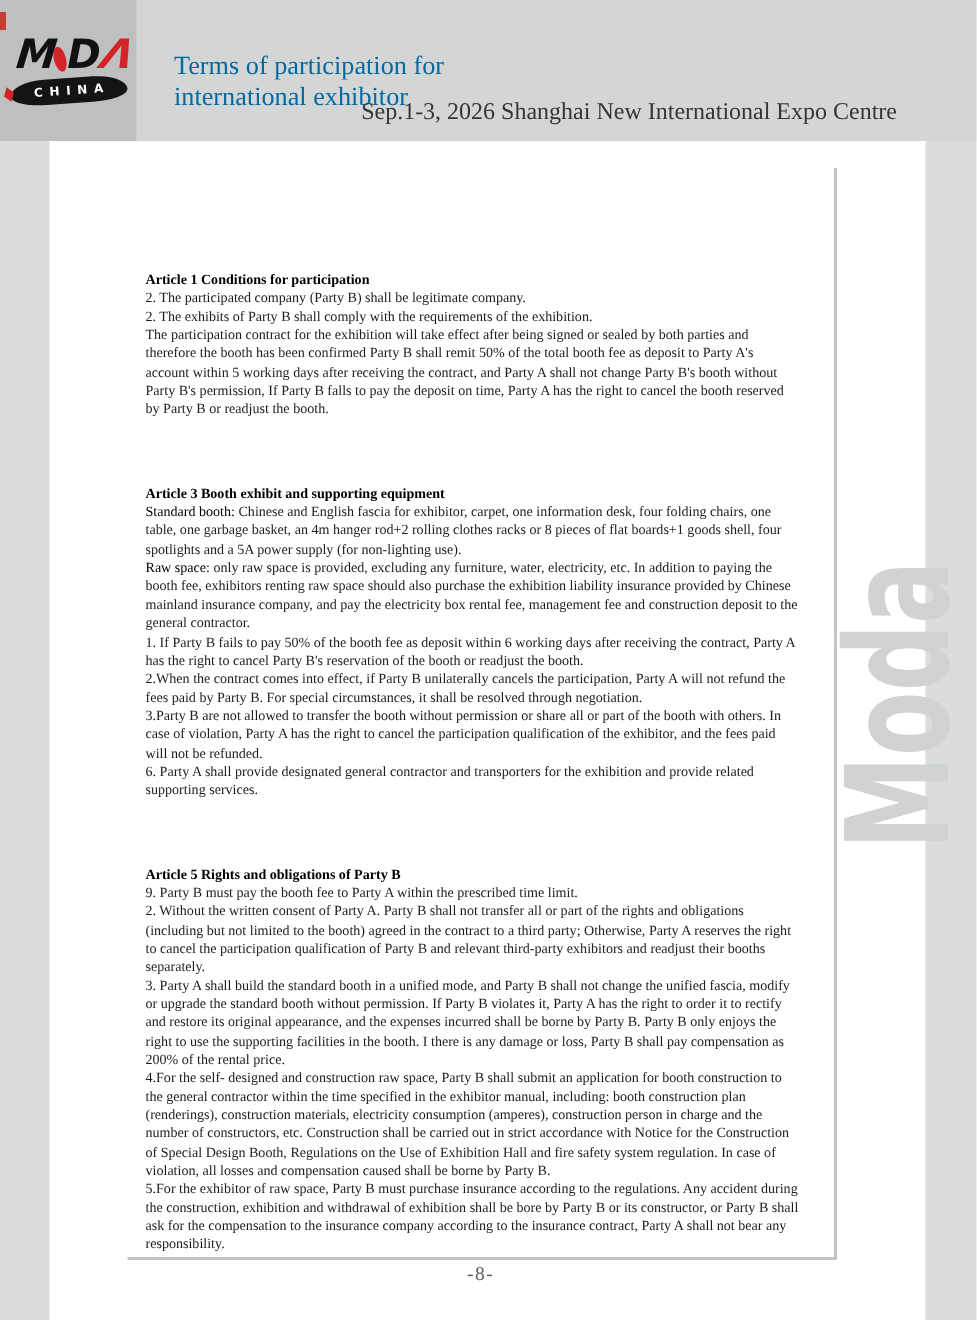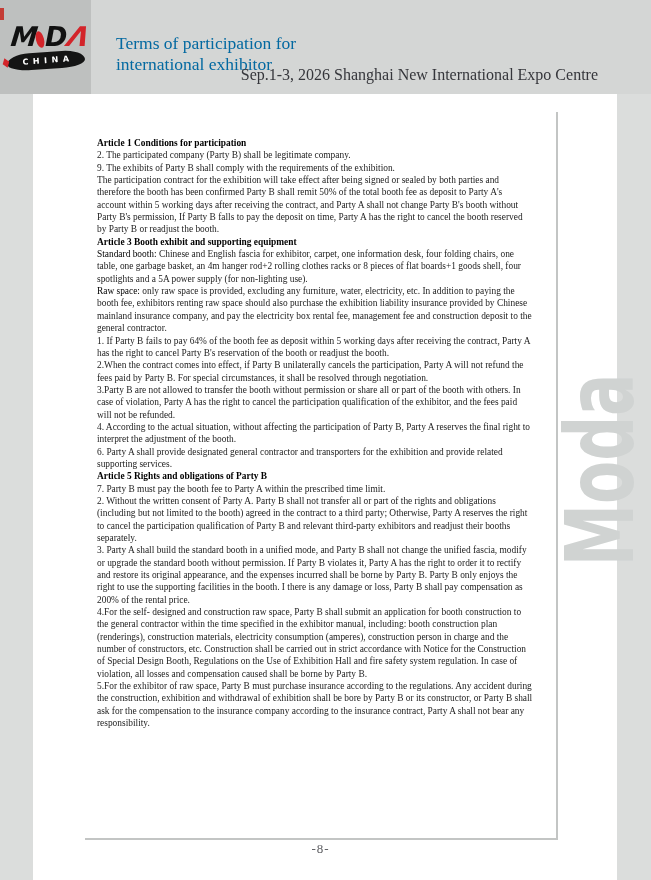--- a/index.html
+++ b/index.html
@@ -28,21 +28,21 @@
   .doc-title{position:absolute;left:116px;top:33px;font-size:17.5px;line-height:21px;
     color:#0369a1;white-space:pre-line;}
   .event-info{position:absolute;right:53px;top:66px;font-size:16px;font-weight:normal;color:#35363b;}
   
   .white-page{position:absolute;left:33px;top:94px;width:584px;height:786px;background:#ffffff;}
   .inner-frame{position:absolute;left:85px;top:112px;width:471px;height:726px;background:#fff;
     border-right:2px solid #c3c5c4;border-bottom:2px solid #c3c5c4;box-sizing:content-box;}
   .doc-body{position:absolute;left:12px;top:25px;width:452px;color:#1c1c1c;
     font-size:9.4px;line-height:12.35px;}
   .para{white-space:pre-line;margin:0;}
-  .para.heading{font-weight:bold;color:#000;}
+  .para.heading{font-weight:bold;color:#000;margin-top:44px;}
   .para b{font-weight:normal;color:#000;}
   .page-number{position:absolute;left:85px;top:841px;width:471px;text-align:center;
     font-size:13px;color:#5b5c60;letter-spacing:1px;}
   
   .watermark{position:absolute;left:300px;top:420px;width:600px;height:100px;
     font-family:"DejaVu Sans",sans-serif;font-weight:bold;font-size:95px;line-height:100px;
     text-align:center;color:#d0d3d2;
     transform:rotate(-90deg) scaleX(0.66);transform-origin:center center;
     pointer-events:none;}
   
@@ -70,47 +70,45 @@
 international exhibitor</div>
 <div class="event-info">Sep.1-3, 2026 Shanghai New International Expo Centre</div>
 
 <div class="white-page">
 </div>
 
 <div class="inner-frame">
   <div class="doc-body">
       <div class="para heading">Article 1 Conditions for participation</div>
       <div class="para ">2. The participated company (Party B) shall be legitimate company.</div>
-      <div class="para ">9. The exhibits of Party B shall comply with the requirements of the exhibition.</div>
+      <div class="para ">2. The exhibits of Party B shall comply with the requirements of the exhibition.</div>
       <div class="para ">The participation contract for the exhibition will take effect after being signed or sealed by both parties and
 therefore the booth has been confirmed Party B shall remit 50% of the total booth fee as deposit to Party A's
 account within 5 working days after receiving the contract, and Party A shall not change Party B's booth without
 Party B's permission, If Party B falls to pay the deposit on time, Party A has the right to cancel the booth reserved
 by Party B or readjust the booth.</div>
       <div class="para heading">Article 3 Booth exhibit and supporting equipment</div>
       <div class="para "><b>Standard booth:</b> Chinese and English fascia for exhibitor, carpet, one information desk, four folding chairs, one
 table, one garbage basket, an 4m hanger rod+2 rolling clothes racks or 8 pieces of flat boards+1 goods shell, four
 spotlights and a 5A power supply (for non-lighting use).</div>
       <div class="para "><b>Raw space:</b> only raw space is provided, excluding any furniture, water, electricity, etc. In addition to paying the
 booth fee, exhibitors renting raw space should also purchase the exhibition liability insurance provided by Chinese
 mainland insurance company, and pay the electricity box rental fee, management fee and construction deposit to the
 general contractor.</div>
-      <div class="para ">1. If Party B fails to pay 64% of the booth fee as deposit within 5 working days after receiving the contract, Party A
+      <div class="para ">1. If Party B fails to pay 50% of the booth fee as deposit within 6 working days after receiving the contract, Party A
 has the right to cancel Party B's reservation of the booth or readjust the booth.</div>
       <div class="para ">2.When the contract comes into effect, if Party B unilaterally cancels the participation, Party A will not refund the
 fees paid by Party B. For special circumstances, it shall be resolved through negotiation.</div>
       <div class="para ">3.Party B are not allowed to transfer the booth without permission or share all or part of the booth with others. In
 case of violation, Party A has the right to cancel the participation qualification of the exhibitor, and the fees paid
 will not be refunded.</div>
-      <div class="para ">4. According to the actual situation, without affecting the participation of Party B, Party A reserves the final right to
-interpret the adjustment of the booth.</div>
       <div class="para ">6. Party A shall provide designated general contractor and transporters for the exhibition and provide related
 supporting services.</div>
       <div class="para heading">Article 5 Rights and obligations of Party B</div>
-      <div class="para ">7. Party B must pay the booth fee to Party A within the prescribed time limit.</div>
+      <div class="para ">9. Party B must pay the booth fee to Party A within the prescribed time limit.</div>
       <div class="para ">2. Without the written consent of Party A. Party B shall not transfer all or part of the rights and obligations
 (including but not limited to the booth) agreed in the contract to a third party; Otherwise, Party A reserves the right
 to cancel the participation qualification of Party B and relevant third-party exhibitors and readjust their booths
 separately.</div>
       <div class="para ">3. Party A shall build the standard booth in a unified mode, and Party B shall not change the unified fascia, modify
 or upgrade the standard booth without permission. If Party B violates it, Party A has the right to order it to rectify
 and restore its original appearance, and the expenses incurred shall be borne by Party B. Party B only enjoys the
 right to use the supporting facilities in the booth. I there is any damage or loss, Party B shall pay compensation as
 200% of the rental price.</div>
       <div class="para ">4.For the self- designed and construction raw space, Party B shall submit an application for booth construction to

